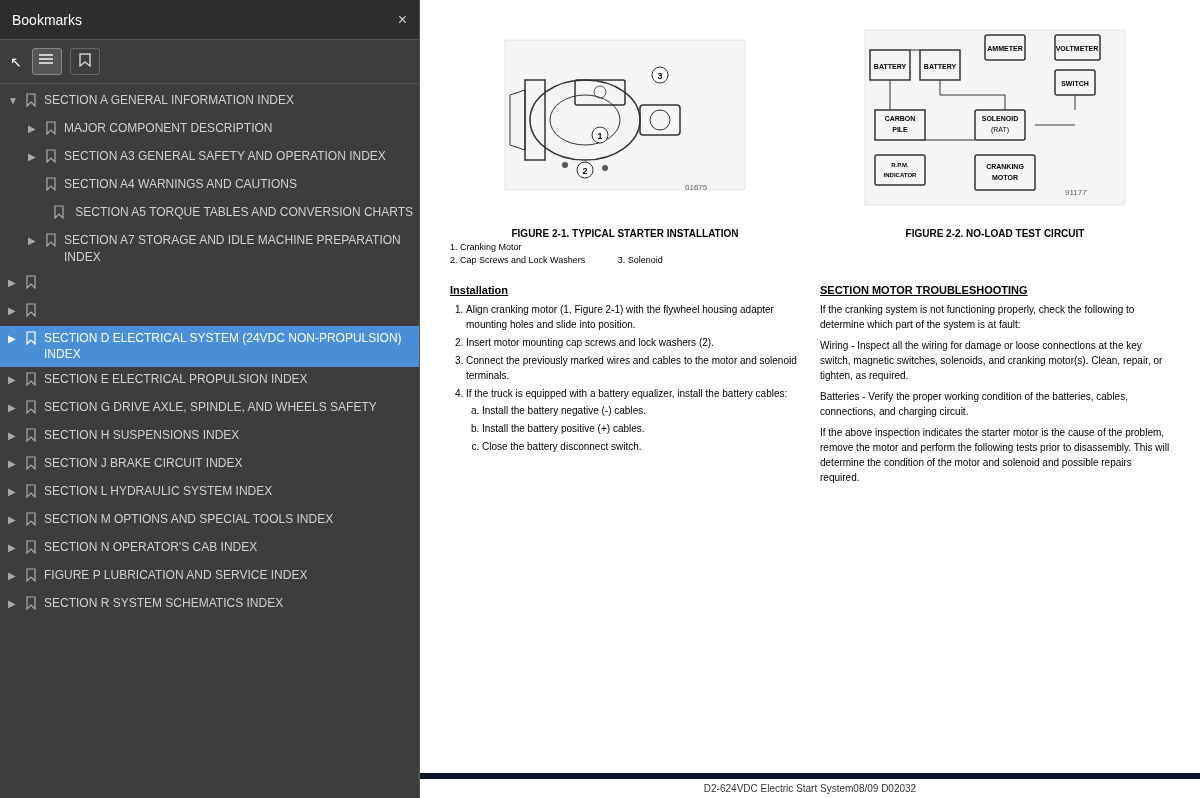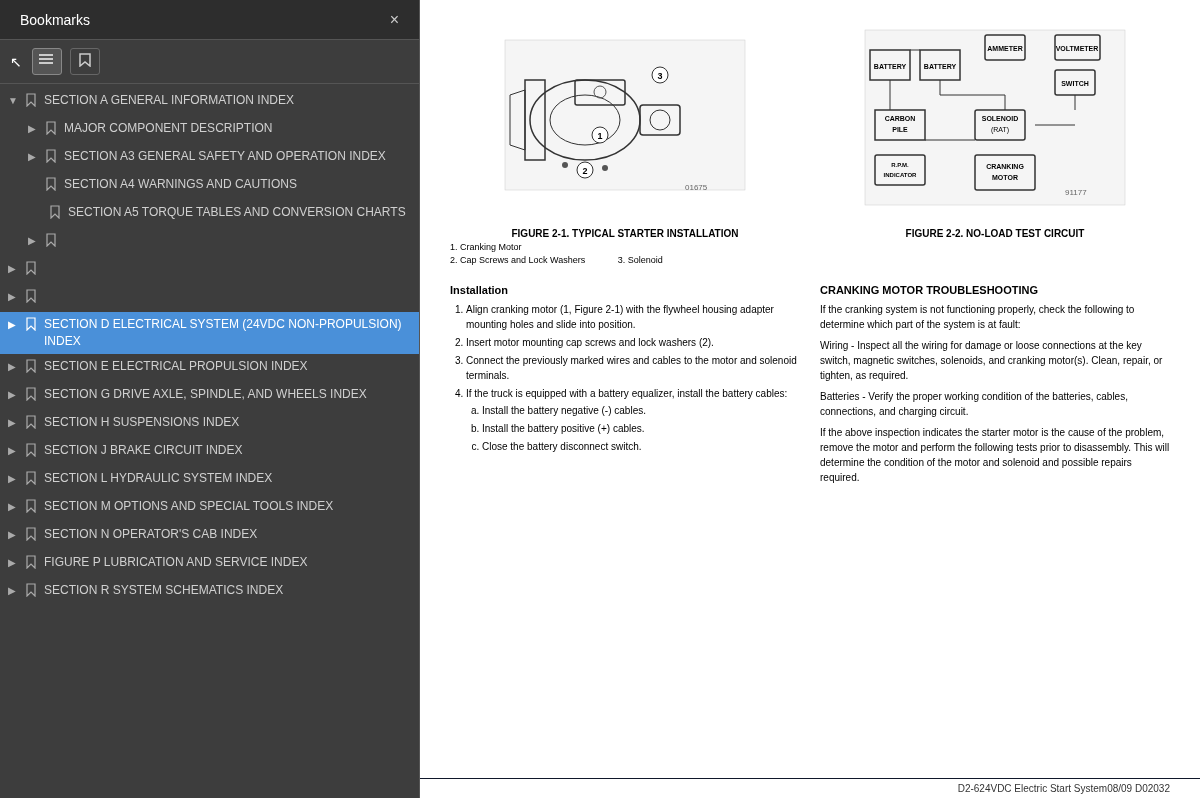--- a/index.html
+++ b/index.html
@@ -13,21 +13,21 @@
       display: flex;
       flex-direction: column;
       height: 798px;
       border-right: 1px solid #555;
     }
 
     .sidebar-header {
       display: flex;
       align-items: center;
       justify-content: space-between;
-      padding: 8px 20px;
+      padding: 8px 12px;
       background: #2d2d2d;
       border-bottom: 1px solid #555;
       height: 40px;
     }
 
     .sidebar-title {
       color: #ffffff;
       font-size: 14px;
       font-weight: normal;
     }
@@ -106,21 +106,21 @@
       color: #fff;
     }
 
     .bm-item.active .bm-icon,
     .bm-item.active .bm-arrow {
       color: #fff;
     }
 
     .bm-indent-0 { padding-left: 8px; }
     .bm-indent-1 { padding-left: 28px; }
-    .bm-indent-2 { padding-left: 32px; }
+    .bm-indent-2 { padding-left: 32px; text-align: right; }
 
     .bm-arrow {
       color: #aaa;
       font-size: 10px;
       margin-right: 4px;
       margin-top: 2px;
       min-width: 14px;
     }
 
     .bm-icon {
@@ -189,20 +189,21 @@
       text-align: left;
       margin-top: 2px;
       line-height: 1.4;
     }
 
     
     .doc-section-title {
       font-size: 11px;
       font-weight: bold;
       margin: 8px 0 6px 0;
+      text-decoration: underline;
     }
 
     .doc-body-text {
       font-size: 10px;
       line-height: 1.5;
       margin-bottom: 6px;
     }
 
     .doc-list {
       font-size: 10px;
@@ -229,23 +230,23 @@
     .content-left {
       flex: 1;
     }
 
     .content-right {
       flex: 1;
     }
 
     .doc-footer {
       background: #fff;
-      border-top: 1px solid #0f172a;
-      display: flex;
-      justify-content: flex-end;
+      border-top: 6px solid #0f172a;
+      display: flex;
+      justify-content: center;
       padding: 4px 30px;
       font-size: 10px;
       color: #333;
     }
   </style>
 </head>
 <body>
 
 <div class="sidebar">
   <div class="sidebar-header">
@@ -302,20 +303,21 @@
         <span class="bm-icon"><svg width="10" height="14" viewBox="0 0 10 14">
             <path d="M1 1 L9 1 L9 13 L5 9 L1 13 Z" fill="none" stroke="currentColor" stroke-width="1.2"></path>
           </svg></span>
         <span class="bm-text">SECTION A5 TORQUE TABLES AND CONVERSION CHARTS</span>
       </div>
       <div class="bm-item bm-indent-1">
         <span class="bm-arrow">▶</span>
         <span class="bm-icon"><svg width="10" height="14" viewBox="0 0 10 14">
             <path d="M1 1 L9 1 L9 13 L5 9 L1 13 Z" fill="none" stroke="currentColor" stroke-width="1.2"></path>
           </svg></span>
+        <span class="bm-text">SECTION A7 STORAGE AND IDLE MACHINE PREPARATION INDEX</span>
       </div>
       <div class="bm-item bm-indent-0">
         <span class="bm-arrow">▶</span>
         <span class="bm-icon"><svg width="10" height="14" viewBox="0 0 10 14">
             <path d="M1 1 L9 1 L9 13 L5 9 L1 13 Z" fill="none" stroke="currentColor" stroke-width="1.2"></path>
           </svg></span>
       </div>
       <div class="bm-item bm-indent-0">
         <span class="bm-arrow">▶</span>
         <span class="bm-icon"><svg width="10" height="14" viewBox="0 0 10 14">
@@ -334,21 +336,21 @@
         <span class="bm-icon"><svg width="10" height="14" viewBox="0 0 10 14">
             <path d="M1 1 L9 1 L9 13 L5 9 L1 13 Z" fill="none" stroke="currentColor" stroke-width="1.2"></path>
           </svg></span>
         <span class="bm-text">SECTION E ELECTRICAL PROPULSION INDEX</span>
       </div>
       <div class="bm-item bm-indent-0">
         <span class="bm-arrow">▶</span>
         <span class="bm-icon"><svg width="10" height="14" viewBox="0 0 10 14">
             <path d="M1 1 L9 1 L9 13 L5 9 L1 13 Z" fill="none" stroke="currentColor" stroke-width="1.2"></path>
           </svg></span>
-        <span class="bm-text">SECTION G DRIVE AXLE, SPINDLE, AND WHEELS INDEX</span>
+        <span class="bm-text">SECTION G DRIVE AXLE, SPINDLE, AND WHEELS SAFETY</span>
       </div>
       <div class="bm-item bm-indent-0">
         <span class="bm-arrow">▶</span>
         <span class="bm-icon"><svg width="10" height="14" viewBox="0 0 10 14">
             <path d="M1 1 L9 1 L9 13 L5 9 L1 13 Z" fill="none" stroke="currentColor" stroke-width="1.2"></path>
           </svg></span>
         <span class="bm-text">SECTION H SUSPENSIONS INDEX</span>
       </div>
       <div class="bm-item bm-indent-0">
         <span class="bm-arrow">▶</span>
@@ -499,21 +501,21 @@
               <span>If the truck is equipped with a battery equalizer, install the battery cables:</span>
               <ol class="doc-sub-list">
                 <li>Install the battery negative (-) cables.</li>
                 <li>Install the battery positive (+) cables.</li>
                 <li>Close the battery disconnect switch.</li>
               </ol>
             </li>
           </ol>
         </div>
         <div class="content-right">
-          <div class="doc-section-title">CRANKING MOTOR TROUBLESHOOTING</div>
+          <div class="doc-section-title">SECTION MOTOR TROUBLESHOOTING</div>
           <p class="doc-body-text">If the cranking system is not functioning properly, check the following to determine which part of the system is at fault:</p>
           <p class="doc-body-text">Wiring - Inspect all the wiring for damage or loose connections at the key switch, magnetic switches, solenoids, and cranking motor(s). Clean, repair, or tighten, as required.</p>
           <p class="doc-body-text">Batteries - Verify the proper working condition of the batteries, cables, connections, and charging circuit.</p>
           <p class="doc-body-text">If the above inspection indicates the starter motor is the cause of the problem, remove the motor and perform the following tests prior to disassembly. This will determine the condition of the motor and solenoid and possible repairs required.</p>
         </div>
       </div>
 
     </div>
   </div>
   <div class="doc-footer">

